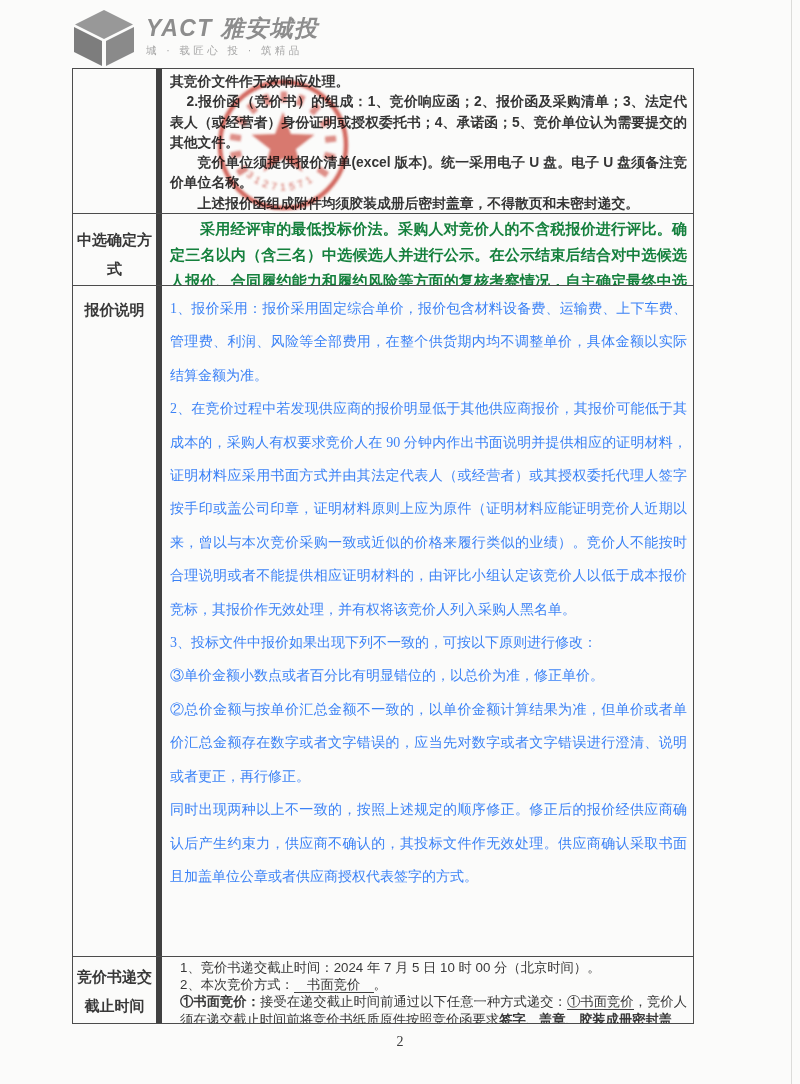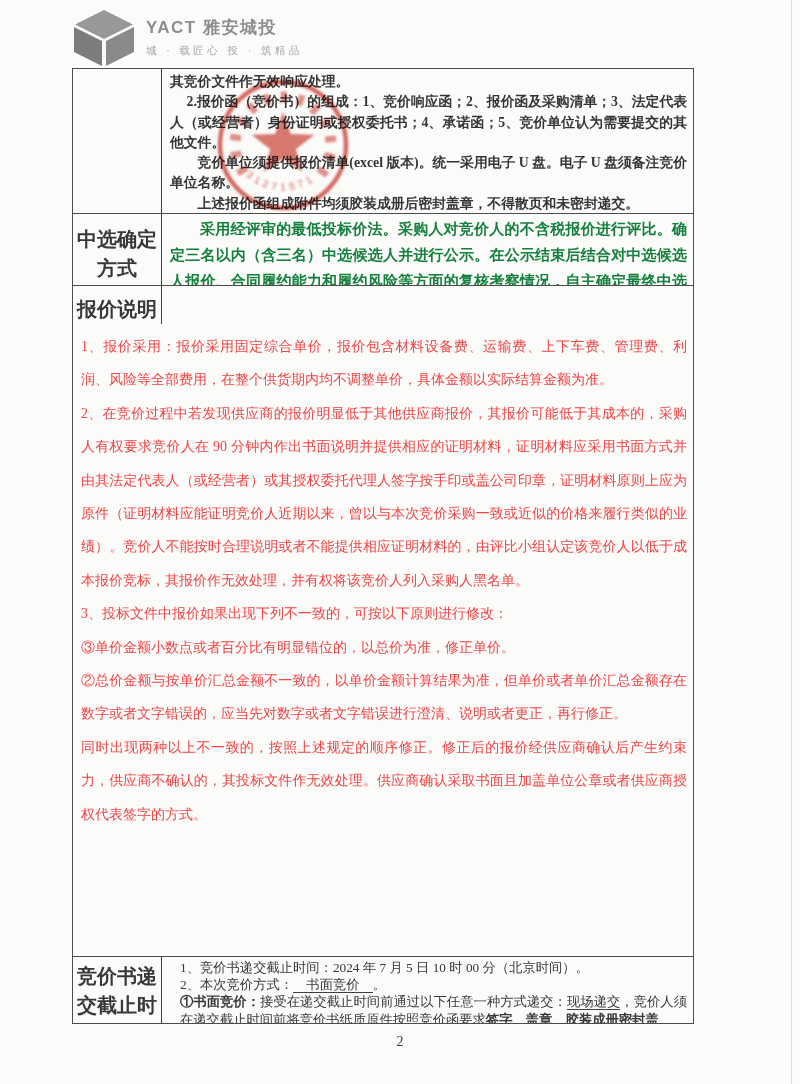--- a/index.html
+++ b/index.html
@@ -2,42 +2,42 @@
 <html><head>
 <meta charset="utf-8">
 <style>
   html,body{margin:0;padding:0;background:#e8e8e8;}
   .page{position:relative;width:800px;height:1084px;background:#fbfbfa;overflow:hidden;
         font-family:"Liberation Sans",sans-serif;color:#3c3c3c;}
   
   .logo{position:absolute;left:72px;top:9px;display:flex;align-items:flex-start;}
   .logo-cube{width:64px;height:58px;}
   .logo-textblock{margin-left:10px;margin-top:7px;}
-  .brand{font-size:17px;font-weight:bold;color:#8d8d8d;letter-spacing:1.5px;line-height:24px;}
+  .brand{font-size:23px;font-weight:bold;color:#8d8d8d;letter-spacing:1.5px;line-height:24px;font-style:italic;}
   .tagline{font-size:10.5px;color:#a6a6a6;letter-spacing:3.4px;margin-top:4px;}
   
   .doc-table{position:absolute;left:72px;top:68px;width:622px;border:1.4px solid #4c4c4c;
              box-sizing:border-box;background:transparent;}
   .t-row{display:flex;box-sizing:border-box;overflow:hidden;}
   .t-row + .t-row{border-top:1px solid #4c4c4c;}
   .row-0{height:144px;}
   .row-1{height:72px;}
-  .row-2{height:671px;flex-direction:column;}
+  .row-2{height:671px;}
   .row-3{height:67px;}
-  .cell-label{width:89px;flex:none;border-right:1px solid #404040;box-sizing:border-box;
-              text-align:center;font-weight:bold;font-size:20px;line-height:29px;
+  .cell-label{width:89px;flex:none;border-right:6px solid #404040;box-sizing:border-box;
+              text-align:center;font-weight:bold;font-size:15px;line-height:29px;
               padding:9px 4px 0 4px;color:#383838;}
   .row-1 .cell-label{padding-top:11px;}
   .row-3 .cell-label{padding-top:5px;}
-  .cell-content{flex:1;box-sizing:border-box;padding:2px 6px 0 8px;text-align:justify;font-family:Liberation Serif, serif;}
+  .cell-content{flex:1;box-sizing:border-box;padding:2px 6px 0 8px;text-align:justify;}
   .cell-content p{margin:0;}
   .row-0 .cell-content{font-weight:bold;font-size:13.8px;line-height:20.3px;padding-top:3px;color:#353535;}
   .row-1 .cell-content{font-weight:bold;font-size:15px;line-height:26px;padding-top:2px;color:#15803d;}
   .row-2 .cell-content{font-family:"Liberation Serif",serif;font-size:14px;line-height:33.4px;
-                       padding-top:6px;color:#ef4444;}
+                       padding-top:6px;color:#3b82f6;}
   .row-3 .cell-content{font-size:13.3px;line-height:17.2px;padding-top:2px;color:#383838;margin-left:10px;}
   .seg-b{font-weight:bold;}
   .seg-u{border-bottom:1.3px solid #3f3f3f;}
   
   .stamp{position:absolute;left:208px;top:71px;width:150px;height:150px;
          mix-blend-mode:multiply;opacity:.92;pointer-events:none;}
   
   .page-number{position:absolute;left:0;right:0;top:1034px;text-align:center;
                font-family:"Liberation Serif",serif;font-size:14px;color:#3a3a3a;}
   .scan-edge{position:absolute;right:8px;top:0;bottom:0;width:1.5px;background:#dcdcda;}
@@ -84,21 +84,21 @@
           <p><span>③单价金额小数点或者百分比有明显错位的，以总价为准，修正单价。</span></p>
           <p><span>②总价金额与按单价汇总金额不一致的，以单价金额计算结果为准，但单价或者单价汇总金额存在数字或者文字错误的，应当先对数字或者文字错误进行澄清、说明或者更正，再行修正。</span></p>
           <p><span>同时出现两种以上不一致的，按照上述规定的顺序修正。修正后的报价经供应商确认后产生约束力，供应商不确认的，其投标文件作无效处理。供应商确认采取书面且加盖单位公章或者供应商授权代表签字的方式。</span></p>
         </div>
       </div>
       <div class="t-row row-3">
         <div class="cell-label">竞价书递交截止时间</div>
         <div class="cell-content">
           <p><span>1、竞价书递交截止时间：2024 年 7 月 5 日 10 时 00 分（北京时间）。</span></p>
           <p><span>2、本次竞价方式：</span><span class="seg-u">　书面竞价　</span><span>。</span></p>
-          <p><span class="seg-b">①书面竞价：</span><span>接受在递交截止时间前通过以下任意一种方式递交：</span><span class="seg-u">现场递交</span><span>，竞价人须在递交截止时间前将竞价书纸质原件按照竞价函要求</span><span class="seg-b">签字、盖章、胶装成册密封盖</span></p>
+          <p><span class="seg-b">①书面竞价：</span><span>接受在递交截止时间前通过以下任意一种方式递交：</span><span class="seg-u">①书面竞价</span><span>，竞价人须在递交截止时间前将竞价书纸质原件按照竞价函要求</span><span class="seg-b">签字、盖章、胶装成册密封盖</span></p>
         </div>
       </div>
     </div>
 
   <svg class="stamp" viewBox="0 0 150 150" id="stamp-svg">
     <defs>
       <filter id="sblur" x="-20%" y="-20%" width="140%" height="140%">
         <feGaussianBlur stdDeviation="0.8"></feGaussianBlur>
       </filter>
       <path id="digitArc" d="M 28 92 A 54 54 0 0 0 122 92" fill="none"></path>

